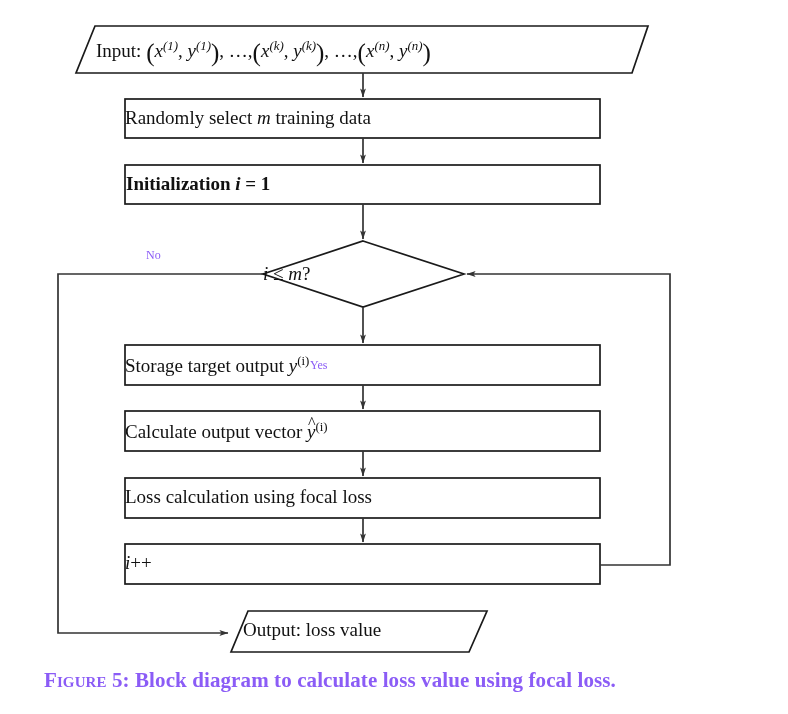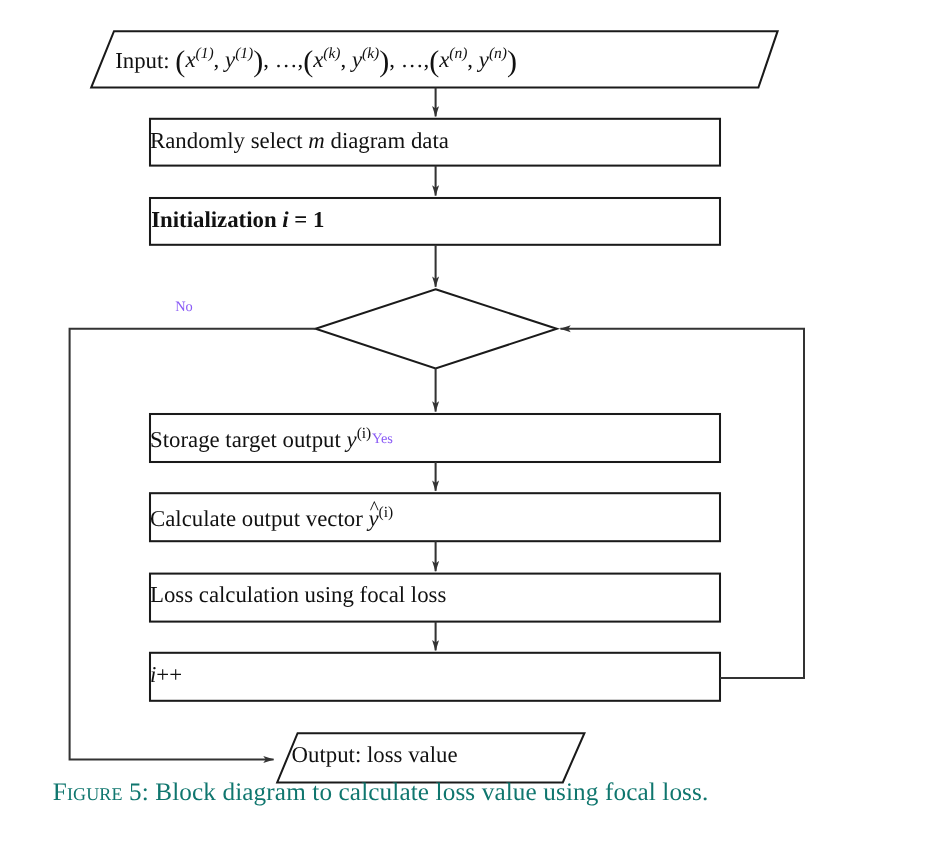--- a/index.html
+++ b/index.html
@@ -61,26 +61,27 @@
     position: absolute;
     left: 50%;
     top: -0.50em;
     transform: translateX(-42%);
     font-size: 0.85em;
     font-style: normal;
   }
   #caption {
     position: absolute;
     left: 44px;
-    top: 648px;
+    top: 668px;
     width: 710px;
     font-size: 21px;
     font-family: "Liberation Serif", "DejaVu Serif", serif;
-    color: #0f766e;
+    color: #8b5cf6;
     letter-spacing: 0.1px;
+    font-weight: bold;
   }
   .smallcaps {
     font-variant: small-caps;
     font-size: 21px;
   }
 </style>
 </head>
 <body>
 
 <div id="figure-root">
@@ -136,29 +137,34 @@
   </svg>
 
   <div class="node-text" style="left:96px; top:38px; width:534px;">
     <span>Input:</span>
     <span><span class="paren">(</span><span class="mi">x</span><span class="sup">(1)</span>, <span class="mi">y</span><span class="sup">(1)</span><span class="paren">)</span>, …,<span class="paren">(</span><span class="mi">x</span><span class="sup">(k)</span>, <span class="mi">y</span><span class="sup">(k)</span><span class="paren">)</span>, …,<span class="paren">(</span><span class="mi">x</span><span class="sup">(n)</span>, <span class="mi">y</span><span class="sup">(n)</span><span class="paren">)</span></span>
   </div>
 
   <div class="node-text" style="left:125px; top:108px; width:475px;">
     <span>Randomly select</span>
     <span class="mi">m</span>
-    <span>diagram data</span>
+    <span>training data</span>
   </div>
 
   <div class="node-text" style="left:126px; top:174px; width:475px;font-weight:bold;">
     <span>Initialization</span>
     <span class="mi">i</span>
     <span>= 1</span>
   </div>
 
+  <div class="node-text" style="left:263px; top:264px; width:201px;">
+    <span class="mi">i</span>
+    <span>≤</span>
+    <span class="mi">m</span><span>?</span>
+  </div>
 
   <div class="label-text" style="left:146px; top:248px;">No</div>
 
   <div class="label-text" style="left:310px; top:310px;margin-top:48px;">Yes</div>
 
   <div class="node-text" style="left:125px; top:420px; width:475px;">
     <span>Calculate output vector</span>
     <span class="hatwrap"><span class="hat">^</span><span>y</span></span><span class="supn">(i)</span>
   </div>
 

